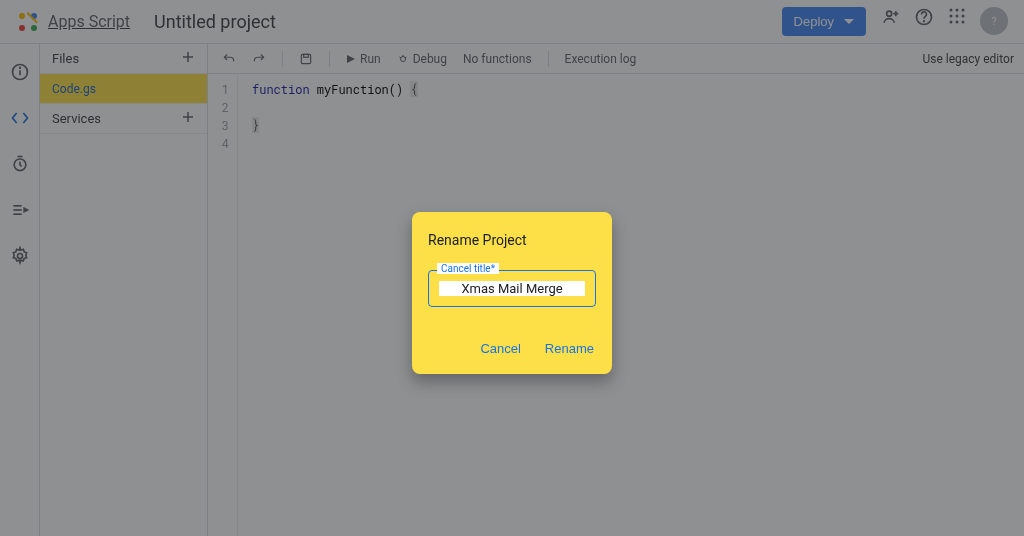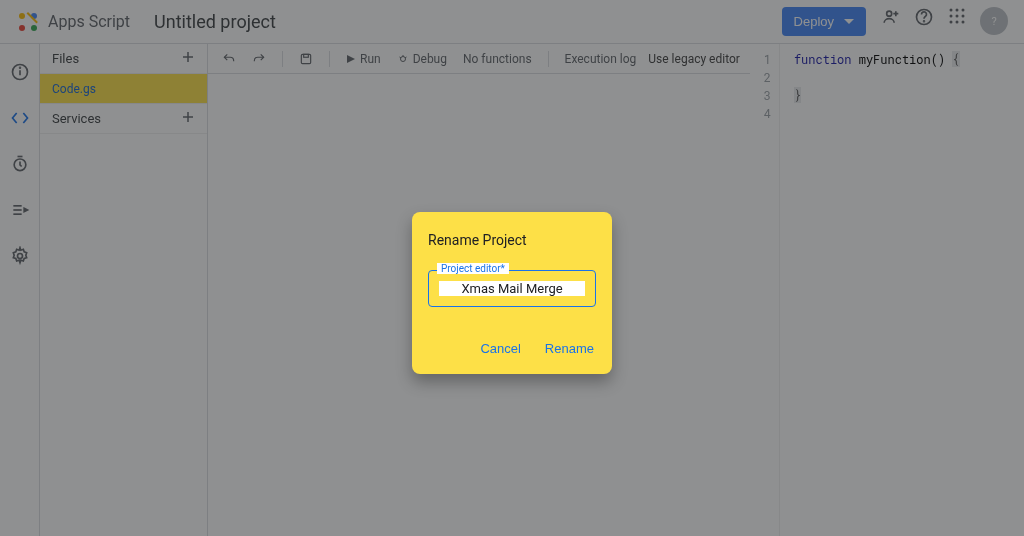--- a/index.html
+++ b/index.html
@@ -1,37 +1,37 @@
 <!DOCTYPE html>
 <html><head>
   <meta charset="utf-8">
   <style>
     * { box-sizing: border-box; margin: 0; padding: 0; }
     body { font-family: 'Google Sans', Roboto, Arial, sans-serif; font-size: 13px; color: #3c4043; width: 1024px; height: 536px; overflow: hidden; position: relative; background: #fff; }
     
     .header { height: 44px; display: flex; align-items: center; padding: 0 16px; border-bottom: 1px solid #dadce0; }
-    .logo { display: flex; align-items: center; gap: 8px; }
+    .logo { display: flex; align-items: center; gap: 8px; text-decoration: underline; }
     .logo-icon { width: 24px; height: 24px; }
     .logo-text { font-size: 16px; color: #5f6368; }
     .project-title { font-size: 18px; color: #3c4043; margin-left: 24px; }
     .header-right { margin-left: auto; display: flex; align-items: flex-start; gap: 14px; }
     .deploy-btn { background: #4285f4; color: #fff; border: none; border-radius: 4px; padding: 7px 12px; font-size: 13px; display: flex; align-items: center; gap: 10px; cursor: pointer; }
     .hbtn { cursor: pointer; color: #5f6368; display: flex; align-items: center; }
     .avatar { width: 28px; height: 28px; border-radius: 50%; background: #bdc1c6; display: flex; align-items: center; justify-content: center; color: #fff; font-size: 11px; }
 
     .body { display: flex; height: calc(100% - 44px); }
     .rail { width: 40px; border-right: 1px solid #dadce0; display: flex; flex-direction: column; align-items: center; padding-top: 16px; gap: 22px; }
     .rail-item { width: 24px; height: 24px; display: flex; align-items: center; justify-content: center; color: #5f6368; cursor: pointer; }
     .rail-item.active { color: #1a73e8; }
 
     .filespane { width: 168px; border-right: 1px solid #dadce0; }
     .filespane .section { height: 30px; display: flex; align-items: center; justify-content: space-between; padding: 0 12px; border-bottom: 1px solid #eee; font-size: 13px; color: #3c4043; }
     .filespane .file { height: 30px; display: flex; align-items: center; padding: 0 12px; background: #fde047; color: #1967d2; font-size: 12px; border-bottom: 1px solid #eee; }
 
-    .main { flex: 1; display: flex; flex-direction: row; }
+    .main { flex: 1; display: flex; flex-direction: column; }
     .toolbar { height: 30px; display: flex; align-items: center; padding: 0 10px; gap: 8px; border-bottom: 1px solid #dadce0; color: #5f6368; font-size: 12px; }
     .tbtn { display: flex; align-items: center; gap: 4px; cursor: pointer; padding: 2px 4px; }
     .tsep { width: 1px; height: 16px; background: #dadce0; margin: 0 4px; }
     .toolbar .right { margin-left: auto; color: #404040; cursor: pointer; }
 
     .editor { flex: 1; display: flex; font-family: 'Roboto Mono', monospace; font-size: 12px; }
     .gutter { width: 30px; text-align: right; padding: 6px 8px 0 0; color: #9aa0a6; line-height: 18px; border-right: 1px solid #eee; }
     .code { padding: 6px 0 0 14px; line-height: 18px; }
     .kw { color: #1a1aa6; }
     .fn { color: #000; }
@@ -211,21 +211,21 @@
         <div><span class="br hl">}</span></div>
       </div>
     </div>
   </div>
 </div>
 
 <div class="overlay">
   <div class="dialog">
     <div class="dialog-title">Rename Project</div>
     <div class="field">
-      <span class="field-label">Project editor*</span>
+      <span class="field-label">Cancel title*</span>
       <input type="text" value="Xmas Mail Merge" style="">
     </div>
     <div class="dialog-actions">
       <button class="dlg-btn">Cancel</button>
       <button class="dlg-btn">Rename</button>
     </div>
   </div>
 </div>
 
 </body></html>

